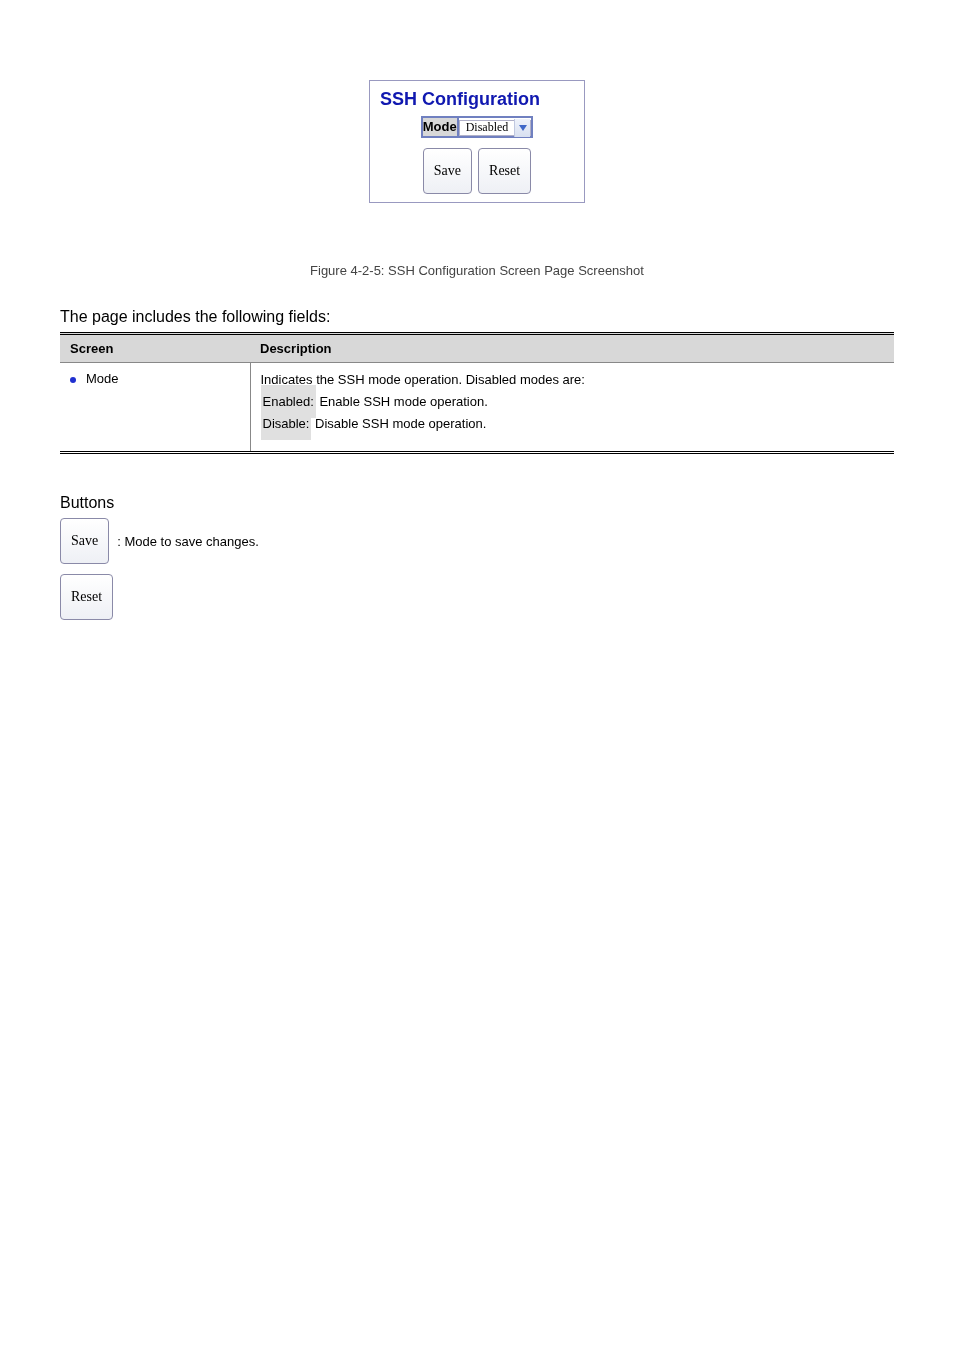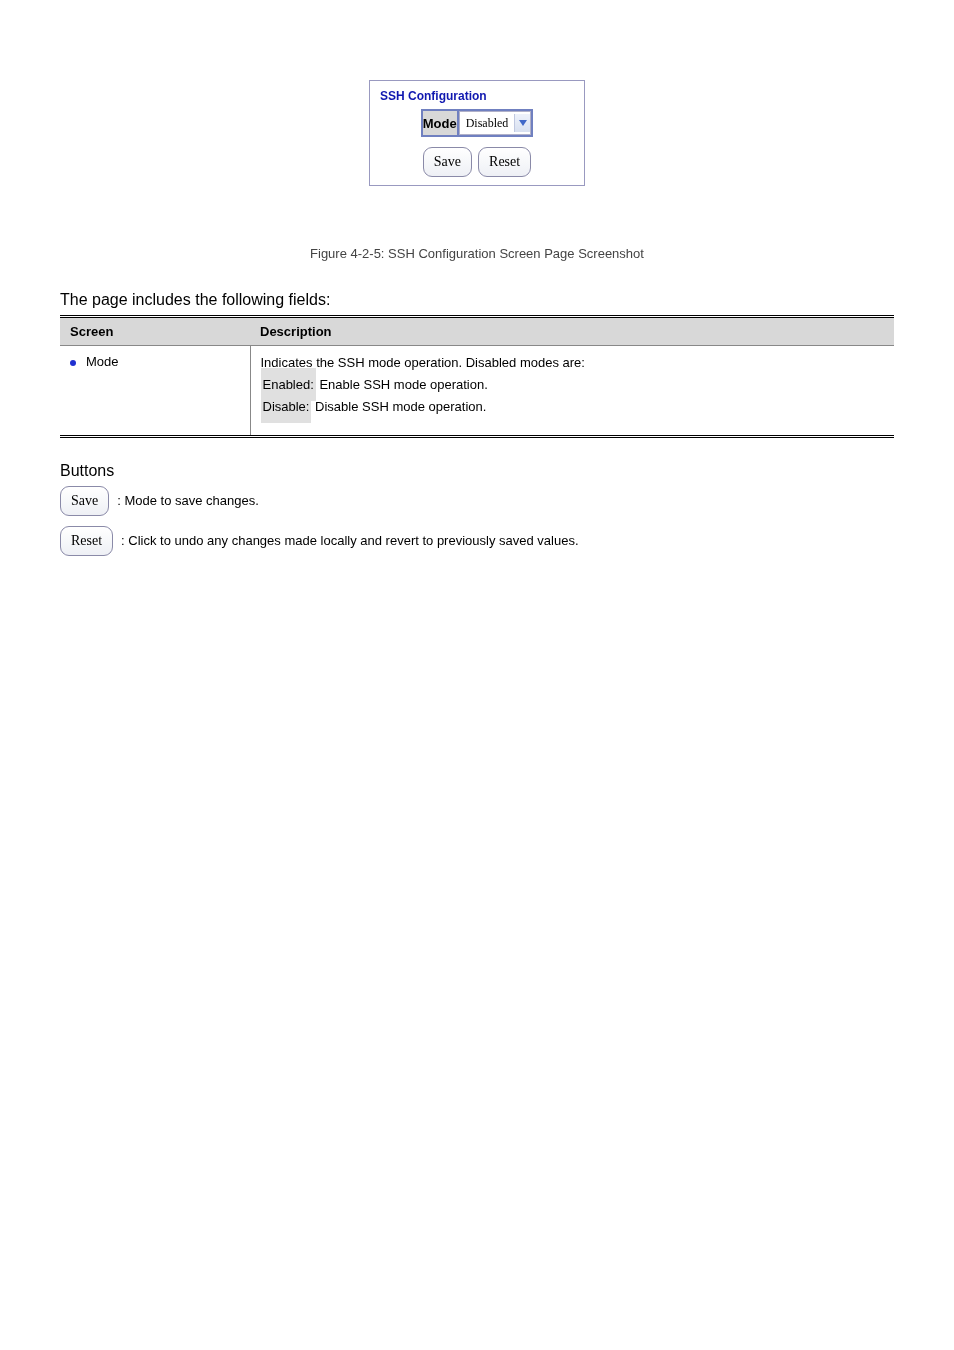--- a/index.html
+++ b/index.html
@@ -16,21 +16,21 @@
     width: 216px;
     margin: 40px auto 60px auto;
     border: 1px solid #9999c0;
     background: #fff;
     padding: 6px 6px 8px 6px;
     text-align: center;
   }
   .fig-title {
     color: #1018b0;
     font-weight: bold;
-    font-size: 12px;
+    font-size: 18px;
     text-align: left;
     padding: 2px 0 6px 4px;
   }
   .fig-table {
     margin: 0 auto 10px auto;
     border: 2px solid #7080c0;
     border-collapse: collapse;
   }
   .fig-table td {
     border: 2px solid #7080c0;
@@ -44,46 +44,46 @@
   }
   .fig-select-cell {
     background: #fff;
     padding: 1px 3px;
   }
   .fig-select {
     display: inline-flex;
     align-items: center;
     border: 1px solid #b0b0c8;
     background: #fff;
-    height: 24px;
+    height: 16px;
     font-size: 12px;
     font-family: "Times New Roman", serif;
     justify-content: center;
   }
   .fig-select .val {
     padding: 0 6px;
   }
   .fig-select .arrow {
     width: 16px;
     height: 18px;
     display: flex;
     align-items: center;
     justify-content: center;
     border-left: 1px solid #c0c8e0;
     background: linear-gradient(#eef2fb,#d8e0f0);
   }
   .fig-select .arrow svg { display:block; }
   .btn-row { display:flex; gap:6px; justify-content:center; }
   .win-btn {
     border: 1px solid #8a8aa8;
-    border-radius: 9px;
+    border-radius: 4px;
     background: linear-gradient(#ffffff,#eef0f5);
     font-family: "Times New Roman", serif;
     font-size: 14px;
-    padding: 6px 10px;
+    padding: 14px 10px;
     color: #000;
   }
   .caption {
     text-align: center;
     color: #444;
     font-size: 13px;
     margin-bottom: 30px;
     margin-top: 44px;
   }
   table.desc {
@@ -108,21 +108,21 @@
     width: 190px;
     border-right: 1px solid #888;
   }
   .bullet-row { display:flex; align-items:flex-start; gap:10px; }
   .bullet-dot {
     width:6px; height:6px; border-radius:50%;
     background:#2030d0; margin-top:6px; flex:0 0 auto;
   }
   .desc-body p { margin: 0 0 4px 0; line-height:1.4; }
   .hl { background:#e0e0e0; padding:9px 2px; }
-  .buttons-section { margin-top:24px; }
+  .buttons-section { margin-top:40px; }
   .btn-line { display:flex; align-items:center; gap:8px; margin: 6px 0 10px 0; font-size:13px; }
   .section-label { font-size:16px; margin-bottom:6px; }
 </style>
 </head>
 <body>
 
 <div class="figure-box">
   <div class="fig-title">SSH Configuration</div>
   <table class="fig-table">
     <tbody>
@@ -178,15 +178,14 @@
 </table>
 
 <div class="buttons-section">
   <p class="section-label">Buttons</p>
   <div class="btn-line">
     <button class="win-btn">Save</button>
     <span>: Mode to save changes.</span>
   </div>
   <div class="btn-line">
     <button class="win-btn">Reset</button>
-    <span>: Click to undo any changes made locally and revert to previously saved values.</span>
   </div>
 </div>
 
 </body></html>

